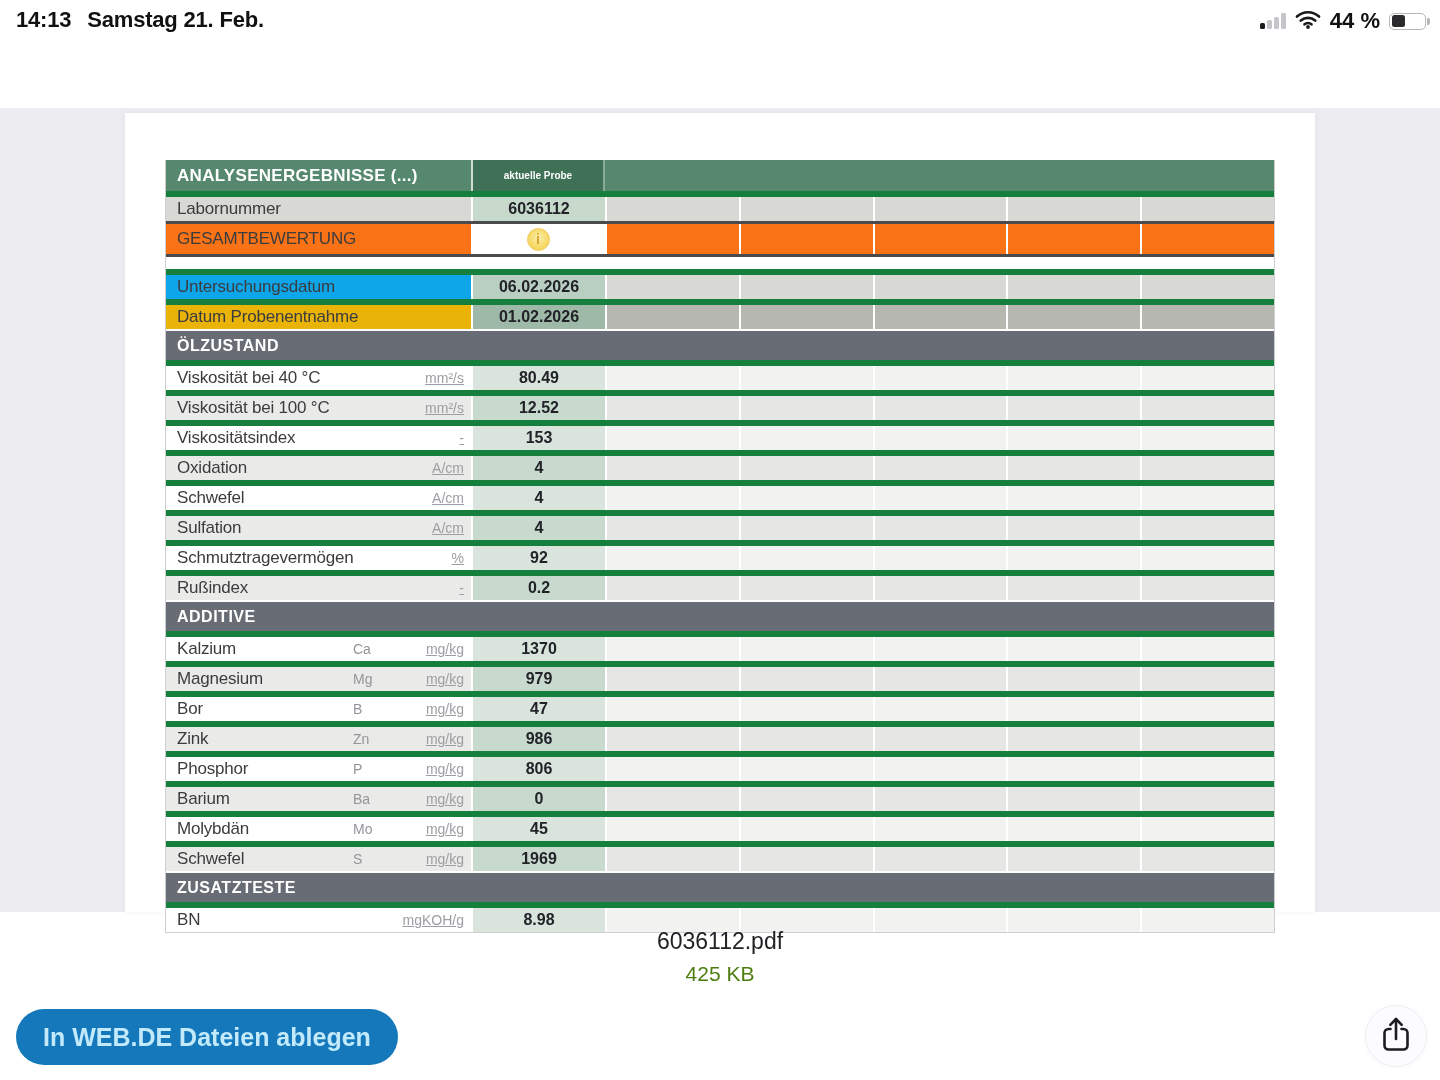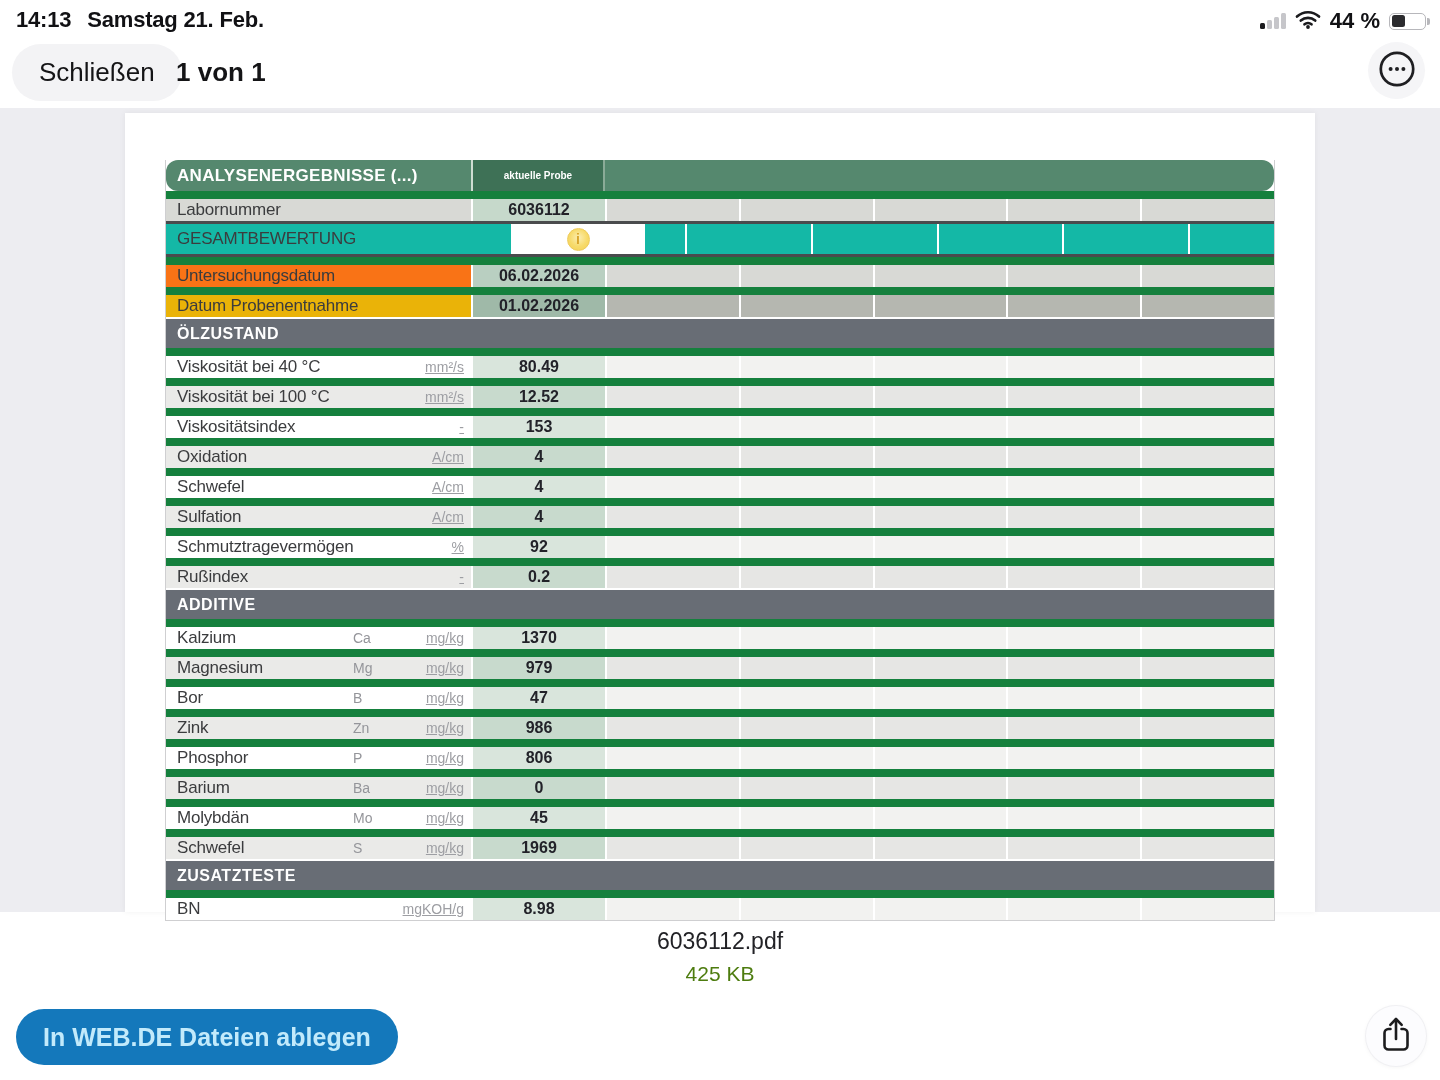--- a/index.html
+++ b/index.html
@@ -36,45 +36,45 @@
 
   
   .viewer { position:absolute; top:108px; left:0; width:1440px; height:804px;
     background:#ededf1; }
   .page { position:absolute; left:125px; top:5px; width:1190px; height:799px;
     background:#ffffff; box-shadow:0 0 6px rgba(0,0,0,0.06); }
 
   
   .atable { position:absolute; left:40px; top:47px; width:1110px;
     border:1px solid #cfcfd1; border-top:none; background:#fff; }
-  .ghead { display:flex; height:31px; background:#55886e;border-radius:12px; }
+  .ghead { display:flex; height:31px; background:#55886e; }
   .ghead .g-title { width:305px; padding-left:11px; display:flex; align-items:center;
     color:#fff; font-weight:700; font-size:17px; letter-spacing:0.3px; }
   .ghead .g-value { width:134px; background:#3e7156; border-left:2px solid #cfdcd2;
     border-right:2px solid #8aab97; display:flex; align-items:center; justify-content:center;
     color:#fff; font-weight:700; font-size:10px; }
   .ghead .g-rest { flex:1; }
 
-  .trow { display:flex; height:30px; border-top:8px solid #15803d; align-items:stretch; }
+  .trow { display:flex; height:30px; border-top:6px solid #15803d; align-items:stretch; }
   .trow .left { width:305px; position:relative; display:flex; align-items:center;
     padding-left:11px; }
   .trow .label { font-size:17px; color:#3b3c3e; white-space:nowrap; letter-spacing:-0.2px; }
   .trow .symbol { position:absolute; left:187px; font-size:14px; color:#94959a; }
   .trow .unit { position:absolute; right:7px; font-size:14px; color:#9d9ea3;text-decoration:underline; }
   .trow .value { width:134px; border-left:2px solid #fff; display:flex; align-items:center;
     justify-content:center; font-size:16px; font-weight:700; color:#222229; }
   .trow .empty { flex:1; border-left:2px solid #fff; }
 
   .trow.i-gray { background:#d8d9d5; }   .trow.i-gray .value { background:#c6d9cb; }
   .trow.i-gray .empty { background:#d8d9d5; }
-  .trow.i-gray2 { background:#f97316; }  .trow.i-gray2 .value { background:#b9cfc1; }
+  .trow.i-gray2 { background:#0ea5e9;margin-top:12px; }  .trow.i-gray2 .value { background:#b9cfc1; }
   .trow.i-gray2 .empty { background:#d8d9d5; }
   .trow.i-dark { background:#eab308; }   .trow.i-dark .value { background:#9fb9a8; }
   .trow.i-dark .empty { background:#b5b7b0; }
-  .trow.i-white { background:#14b8a6; border-top:none;gap:40px; }
+  .trow.i-white { background:#f97316; border-top:none; }
   .trow.i-white .value { background:#fff; border-left:none; }
 
   .trow.b-white { background:#fff; }     .trow.b-white .value { background:#d9e5dc; }
   .trow.b-white .empty { background:#f2f2f0; }
   .trow.b-gray { background:#eaeae8; }   .trow.b-gray .value { background:#c8dacd; }
   .trow.b-gray .empty { background:#e6e6e4; }
 
   .dark-sep { height:3px; background:#4a4b4d; }
   .sec-head { height:31px; border-top:2px solid #fff; background:#686d75; color:#fff;
     display:flex; align-items:center; padding-left:11px; font-weight:700;
@@ -127,34 +127,20 @@
       </span>
       <span class="sb-batt-pct">44 %</span>
       <span class="batt">
         <span class="shell"></span>
           <span class="fill"></span>
           <span class="nub"></span>
       </span>
     </div>
   </div>
 
-  <div class="toolbar">
-    <button class="close-btn">Schließen</button>
-    <div class="page-ind">1 von 1</div>
-    <button class="more-btn">
-      <span>
-        <svg width="42" height="42" viewBox="0 0 42 42">
-          <circle cx="21" cy="21" r="16.2" fill="none" stroke="#1f1f22" stroke-width="2.7"></circle>
-          <circle cx="14.6" cy="21" r="2" fill="#1f1f22"></circle>
-          <circle cx="21" cy="21" r="2" fill="#1f1f22"></circle>
-          <circle cx="27.4" cy="21" r="2" fill="#1f1f22"></circle>
-        </svg>
-      </span>
-    </button>
-  </div>
 
   <div class="viewer">
     <div class="page">
       <div class="atable">
 
         <div class="ghead">
           <div class="g-title">ANALYSENERGEBNISSE (...)</div>
           <div class="g-value">aktuelle Probe</div>
           <div class="g-rest"></div>
         </div>

